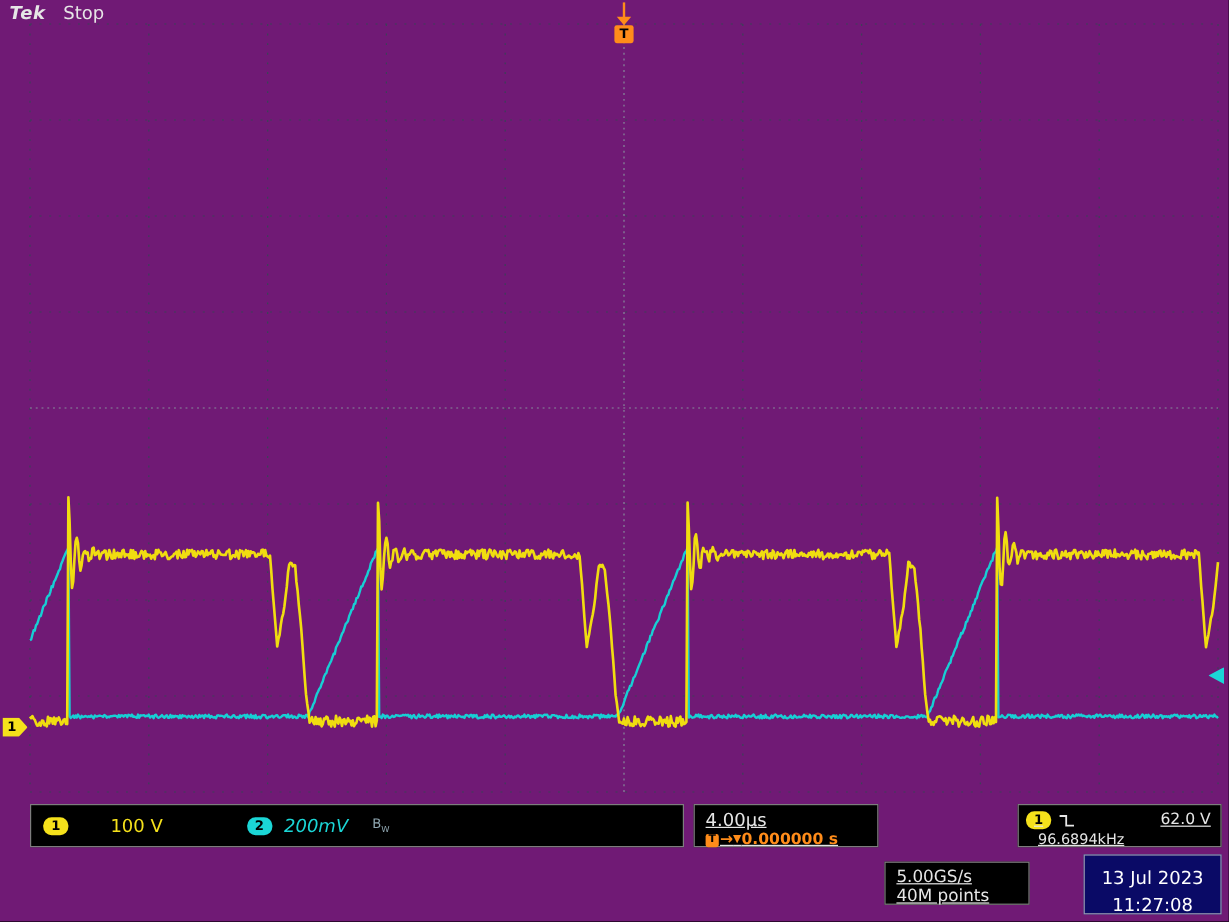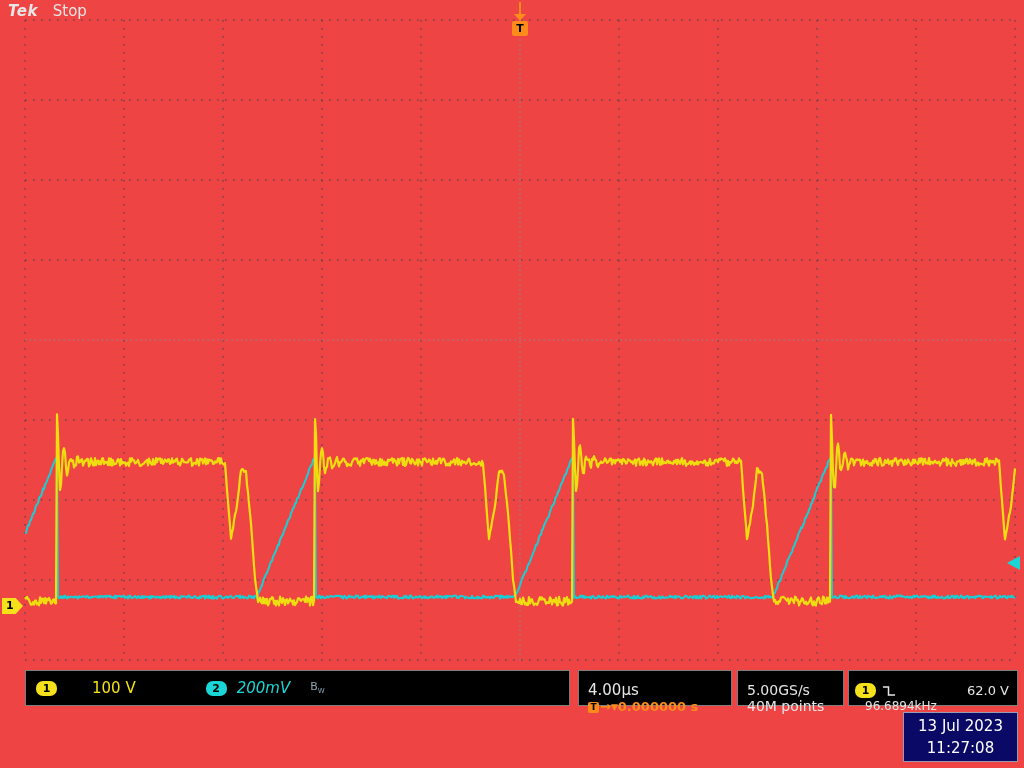--- a/index.html
+++ b/index.html
@@ -1,16 +1,16 @@
 <!DOCTYPE html>
 <html><head>
 <meta charset="utf-8">
 <style>
   html,body{margin:0;padding:0;background:#000;}
-  #screen{position:relative;width:1024px;height:768px;background:#ef4444;overflow:hidden;
+  #screen{position:relative;width:1024px;height:768px;background:#701a75;overflow:hidden;
           font-family:"DejaVu Sans","Liberation Sans",sans-serif;color:#e6e6e6;}
   #topbar{position:absolute;left:8px;top:2px;font-size:15px;}
   #tek-logo{font-weight:bold;font-style:italic;letter-spacing:0.5px;}
   #acq-status{margin-left:10px;font-style:normal;}
   #scope-svg{position:absolute;left:0;top:0;}
   
   #trig-line{position:absolute;left:519px;top:2px;width:2px;height:13px;background:#ff8c1a;}
   #trig-arrow{position:absolute;left:514px;top:14px;width:0;height:0;
               border-left:6px solid transparent;border-right:6px solid transparent;border-top:7px solid #ff8c1a;}
   #trig-flag{position:absolute;left:512px;top:21px;width:16px;height:15px;background:#ff8c1a;color:#000;
@@ -25,39 +25,39 @@
   .box{position:absolute;top:670px;height:36px;border:1px solid #7d7d7d;background:#000;box-sizing:border-box;}
   #box-ch{left:25px;width:545px;display:flex;align-items:center;gap:10px;padding-left:10px;font-size:15px;}
   .badge{display:inline-block;min-width:21px;height:15px;border-radius:7px;color:#000;font-size:11px;
          font-weight:bold;text-align:center;line-height:15px;}
   .b1{background:#f5e11b;}
   .b2{background:#1bd6d6;}
   .ch1txt{color:#f5e11b;margin-right:60px;margin-left:25px;}
   .ch2txt{color:#1bd6d6;font-style:italic;}
   .bw{color:#8fa6b0;font-size:11px;margin-left:10px;}
   .bw sub{font-size:7px;}
-  .two{padding-top:11px;}
+  .two{padding-top:4px;text-decoration:underline;}
   .two .l1{font-size:15px;padding-left:9px;line-height:17px;}
   .two .l2{font-size:13px;padding-left:9px;line-height:15px;}
   #box-horiz{left:578px;width:154px;}
   #box-horiz .l2{color:#ff8c1a;font-weight:bold;}
   .tbox{display:inline-block;background:#ff8c1a;color:#000;width:11px;height:11px;line-height:11px;
         font-size:9px;font-weight:bold;text-align:center;border-radius:2px;margin-right:1px;vertical-align:1px;}
   .tri{font-size:9px;vertical-align:1px;}
-  #box-acq{left:737px;width:107px;}
+  #box-acq{left:737px;width:121px;margin-top:48px;}
   #box-acq .l1,#box-acq .l2{font-size:14px;}
   #box-trig{left:848px;width:170px;}
   #box-trig .l1{display:flex;align-items:center;gap:6px;padding-left:6px;padding-right:8px;}
   #box-trig .lvl{margin-left:auto;font-size:13px;}
   #box-trig .l2{padding-left:16px;font-size:12px;}
   .edge{display:inline-block;}
   
   #datetime{position:absolute;left:903px;top:712px;width:115px;height:50px;background:#0a0a66;
             border:1px solid #9a9ab2;box-sizing:border-box;text-align:center;font-size:15px;line-height:22px;
-            padding-top:2px;color:#fff;}
+            padding-top:8px;color:#fff;}
 </style>
 </head>
 <body>
 
 <div id="screen">
 
   <svg id="scope-svg" width="1024" height="768">
       <g>
         <line x1="25" y1="20" x2="25" y2="660" stroke="#3b4257" stroke-width="1" stroke-dasharray="1.6 6.4"></line>
         <line x1="124" y1="20" x2="124" y2="660" stroke="#3b4257" stroke-width="1" stroke-dasharray="1.6 6.4"></line>

